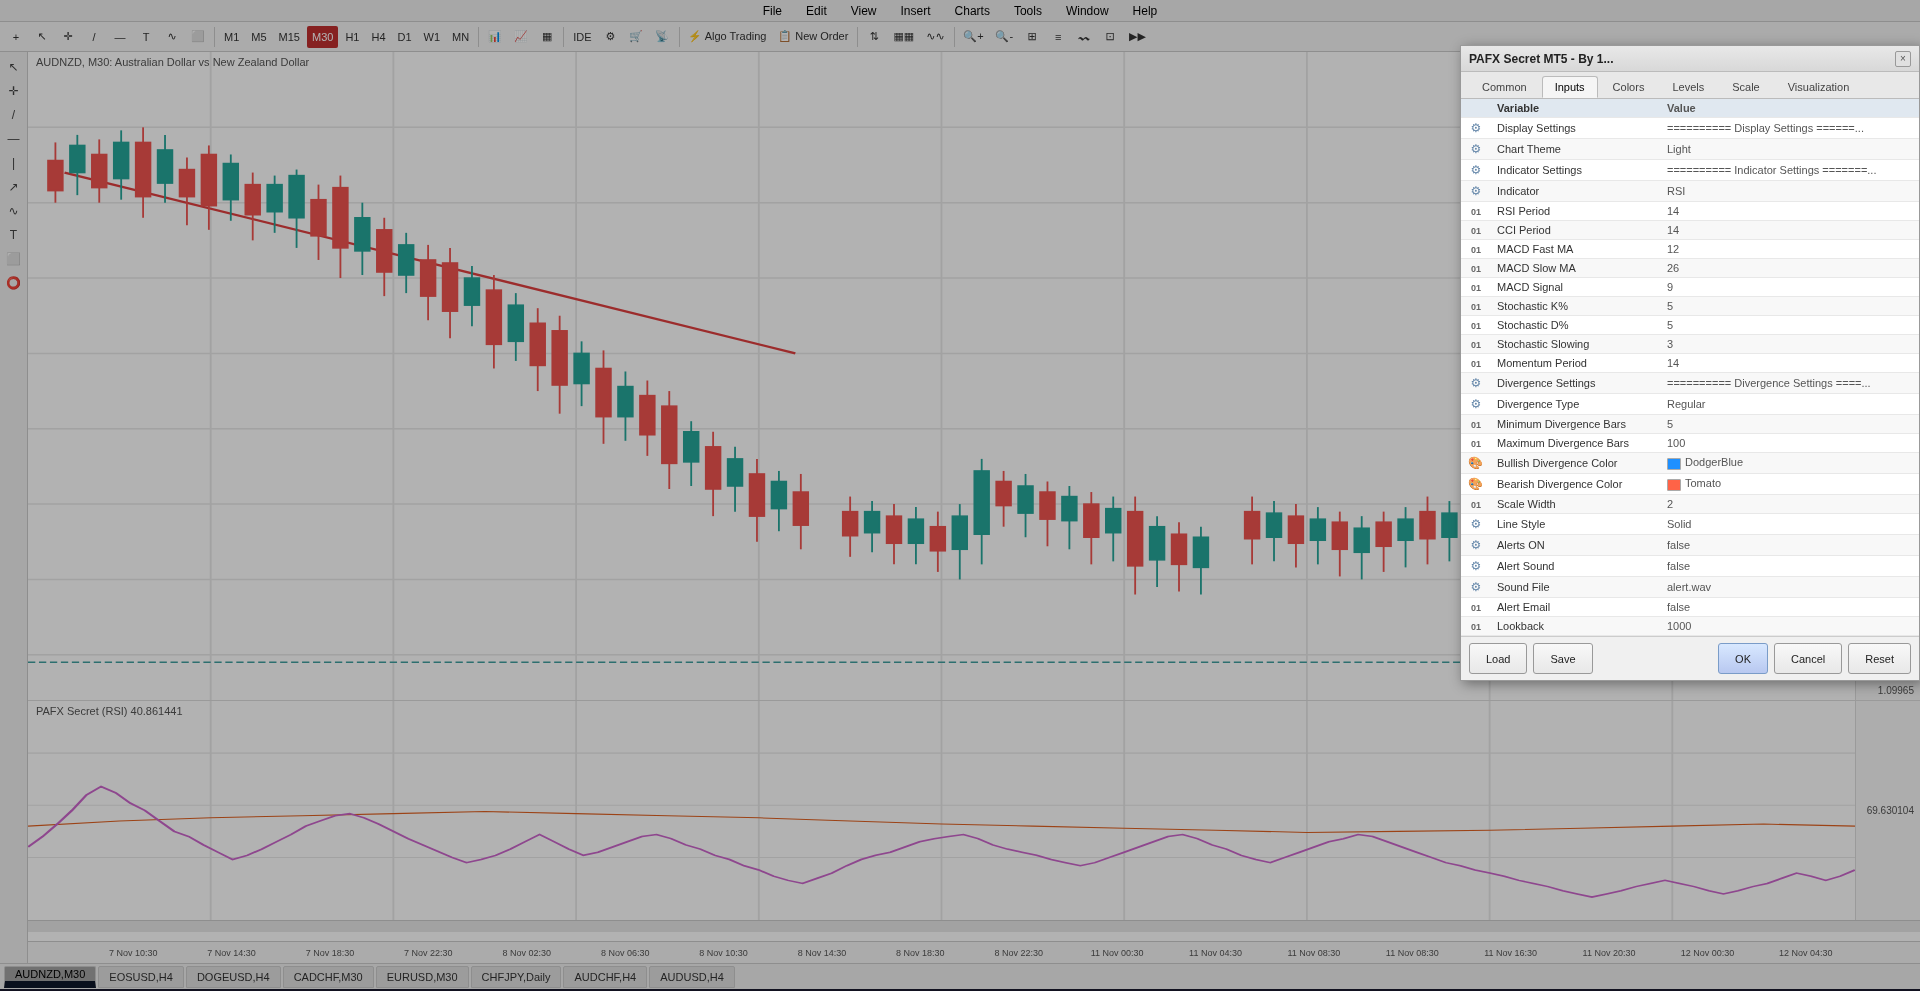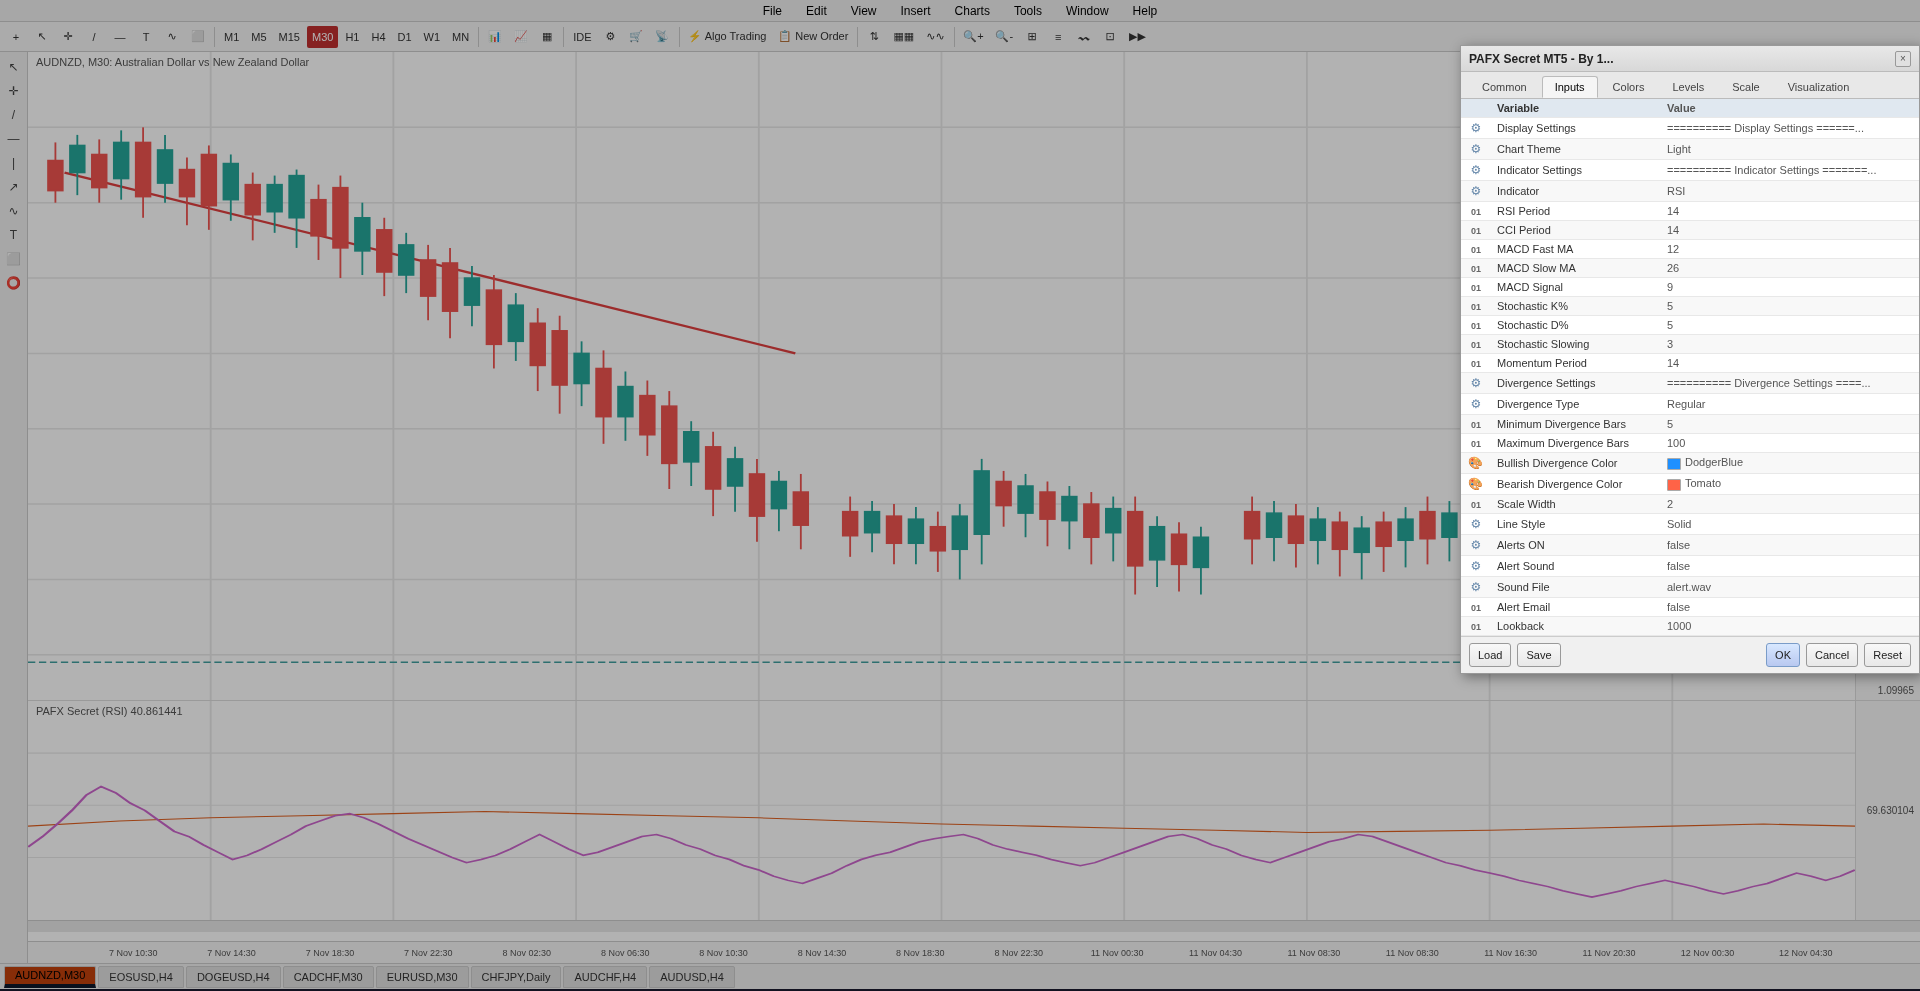--- a/index.html
+++ b/index.html
@@ -208,22 +208,22 @@
       border: 1px solid #ccc;
       background: #e0e0e0;
       cursor: pointer;
       font-size: 11px;
       border-radius: 2px 2px 0 0;
       display: flex;
       align-items: center;
       color: #333;
     }
     .chart-tab.active {
-      background: #c2410c;
-      border-bottom: 4px solid #0f172a;
+      background: #a3a3a3;
+      border-bottom: 7px solid #0f172a;
       color: #000;
     }
 
     
     .modal-overlay {
       position: absolute;
       top: 0; left: 0; right: 0; bottom: 0;
       background: rgba(0,0,0,0.3);
       z-index: 100;
       display: flex;
@@ -361,22 +361,22 @@
     }
     .footer-right {
       display: flex;
       gap: 6px;
     }
     .footer-left {
       display: flex;
       gap: 6px;
     }
     .dialog-btn {
-      height: 24px;
-      padding: 0 8px;
+      height: 31px;
+      padding: 0 16px;
       border: 1px solid #999;
       background: linear-gradient(to bottom, #f8f8f8, #e8e8e8);
       cursor: pointer;
       font-size: 11px;
       border-radius: 3px;
       color: #222;
     }
     .dialog-btn.primary {
       background: linear-gradient(to bottom, #d8e8ff, #b8c8f0);
       border-color: #7a9cc8;

